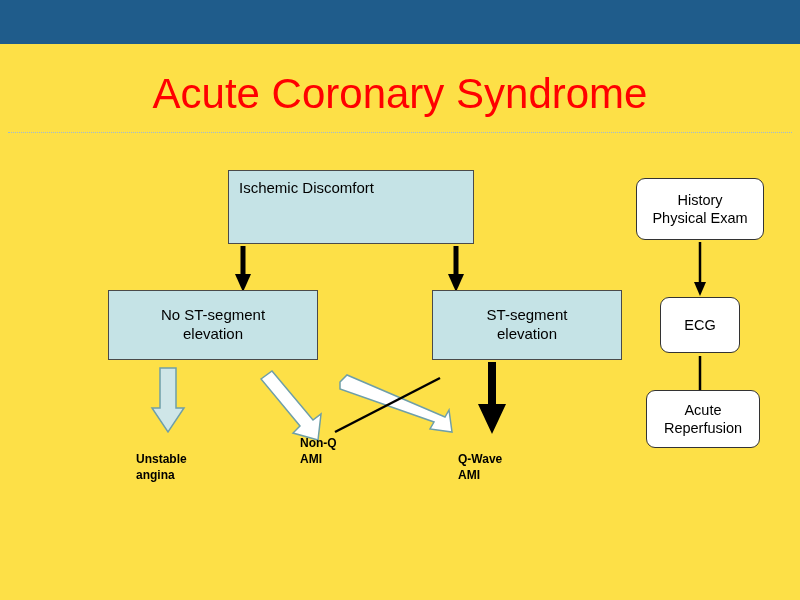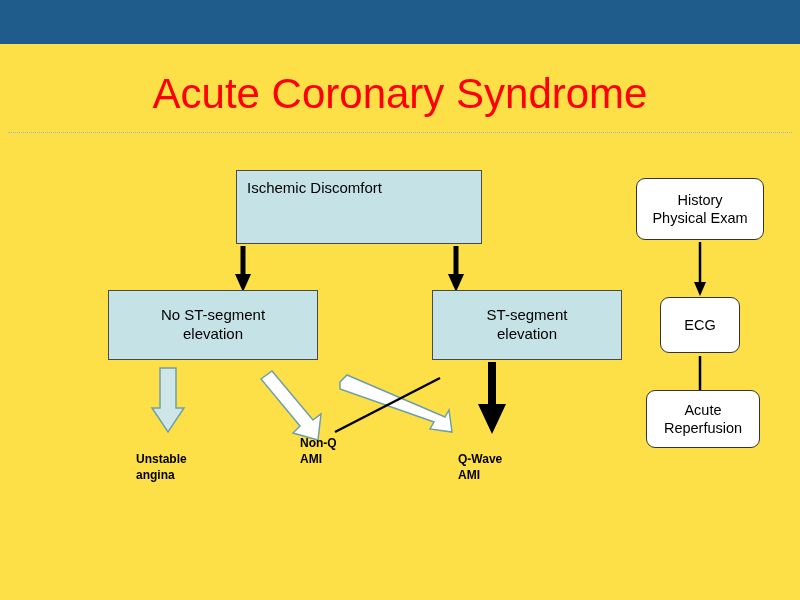--- a/index.html
+++ b/index.html
@@ -72,21 +72,20 @@
     width: 100%;
   }
   #node-ischemic {
     left: 228px;
     top: 170px;
     width: 246px;
     height: 74px;
     align-items: flex-start;
     justify-content: flex-start;
     padding: 8px 10px;
-    margin-left: 8px;
   }
   #node-ischemic .l1 { text-align: left; }
   #node-ischemic .l2 { text-align: left; padding-left: 22px; }
 
   #node-nost {
     left: 108px;
     top: 290px;
     width: 210px;
     height: 70px;
   }

